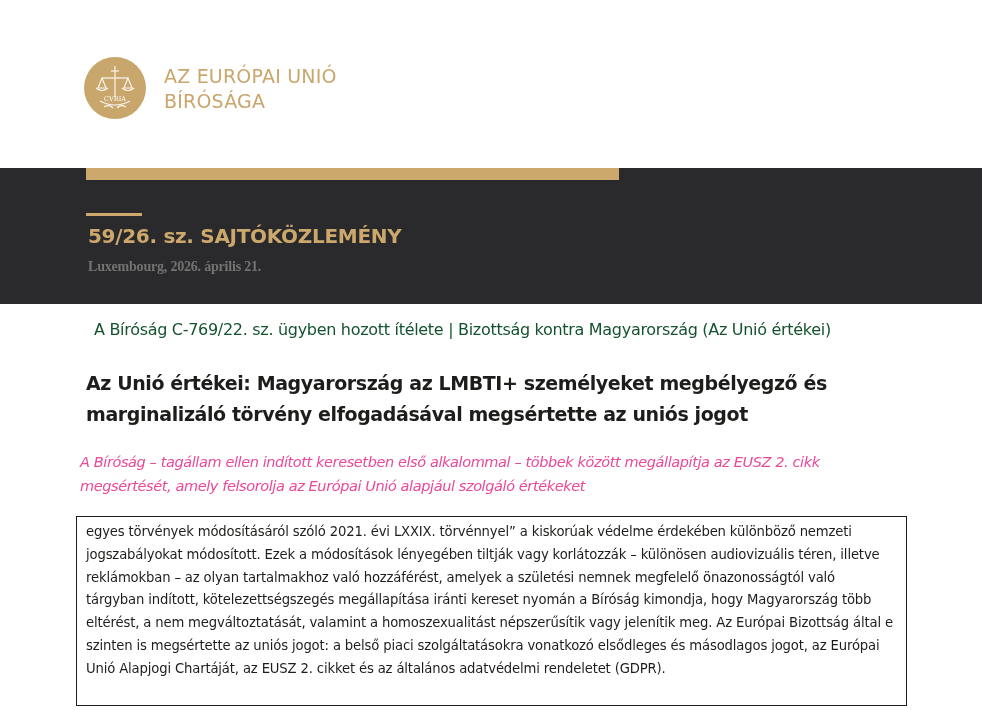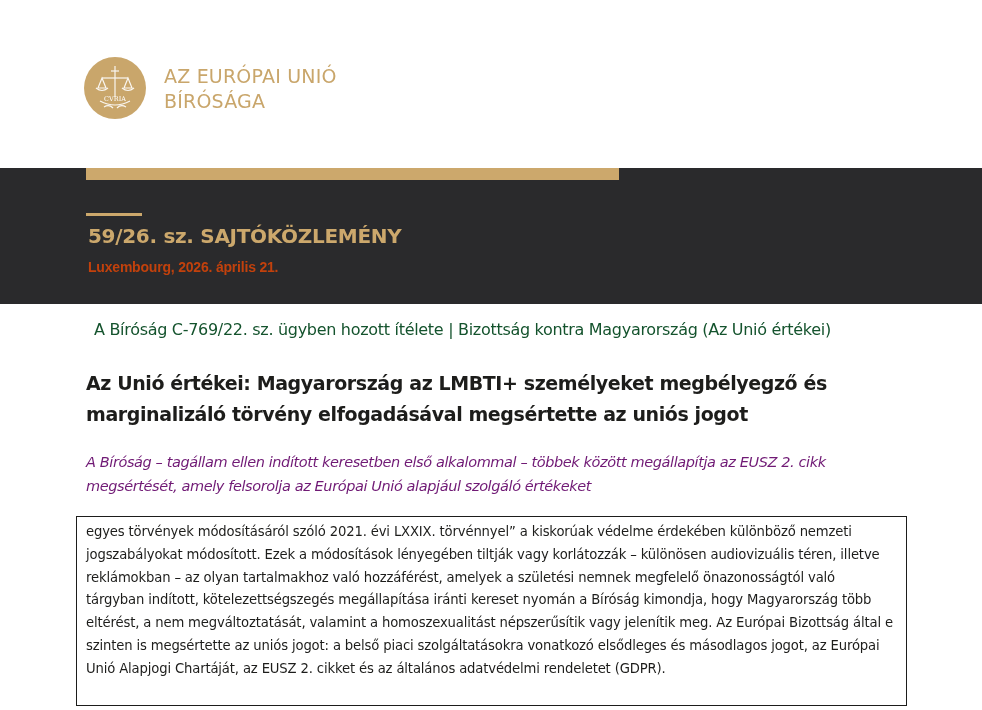--- a/index.html
+++ b/index.html
@@ -8,27 +8,27 @@
   .logo { position:absolute; left:84px; top:57px; width:62px; height:62px; border-radius:50%;
           background:#c9a66b; }
   .logo svg { width:62px; height:62px; display:block; }
   .brand { position:absolute; left:164px; top:64px; color:#c9a66b; font-size:19px; line-height:25px;
            font-family:"DejaVu Sans", sans-serif; letter-spacing:0.2px; }
   .band { position:absolute; left:0; top:168px; width:982px; height:136px; background:#2a2a2c; }
   .goldbar { position:absolute; left:86px; top:168px; width:533px; height:12px; background:#cca86c; }
   .shortbar { position:absolute; left:86px; top:213px; width:56px; height:3px; background:#cca86c; }
   .press-title { position:absolute; left:88px; top:224px; color:#cca86c; font-weight:bold;
                  font-size:20px; font-family:"DejaVu Sans", sans-serif; letter-spacing:-0.3px; }
-  .press-date { position:absolute; left:88px; top:259px; color:#c2410c; font-weight:bold; font-size:14px;
-                font-family:Liberation Sans, sans-serif; letter-spacing:-0.2px; }
+  .press-date { position:absolute; left:88px; top:259px; color:#737373; font-weight:bold; font-size:14px;
+                font-family:Liberation Serif, serif; letter-spacing:-0.2px; }
   .case-line { position:absolute; left:86px; top:320px; font-size:16px; color:#14532d; letter-spacing:-0.3px;margin-left:8px; }
   .headline { position:absolute; left:86px; top:368px; width:820px; font-size:19px; font-weight:bold;
               line-height:31px; color:#1d1d1b; letter-spacing:-0.4px; }
-  .subhead { position:absolute; left:86px; top:450px; width:820px; font-size:14.5px; font-style:italic;
-             line-height:24px; color:#701a75; letter-spacing:-0.4px; }
+  .subhead { position:absolute; left:80px; top:450px; width:820px; font-size:14.5px; font-style:italic;
+             line-height:24px; color:#ec4899; letter-spacing:-0.4px; }
   .summary { position:absolute; left:76px; top:516px; width:820px; height:184px; border:1px solid #1d1d1b;
              padding:4px 0 0 9px; box-sizing:content-box; }
   .summary p { margin:0; font-size:13.2px; line-height:22.8px; color:#1d1d1b; letter-spacing:-0.15px; }
 </style>
 </head>
 <body>
 
 <div class="logo">
   <svg viewBox="0 0 62 62">
     <g stroke="#ffffff" stroke-width="1.2" fill="none" opacity="0.9">

